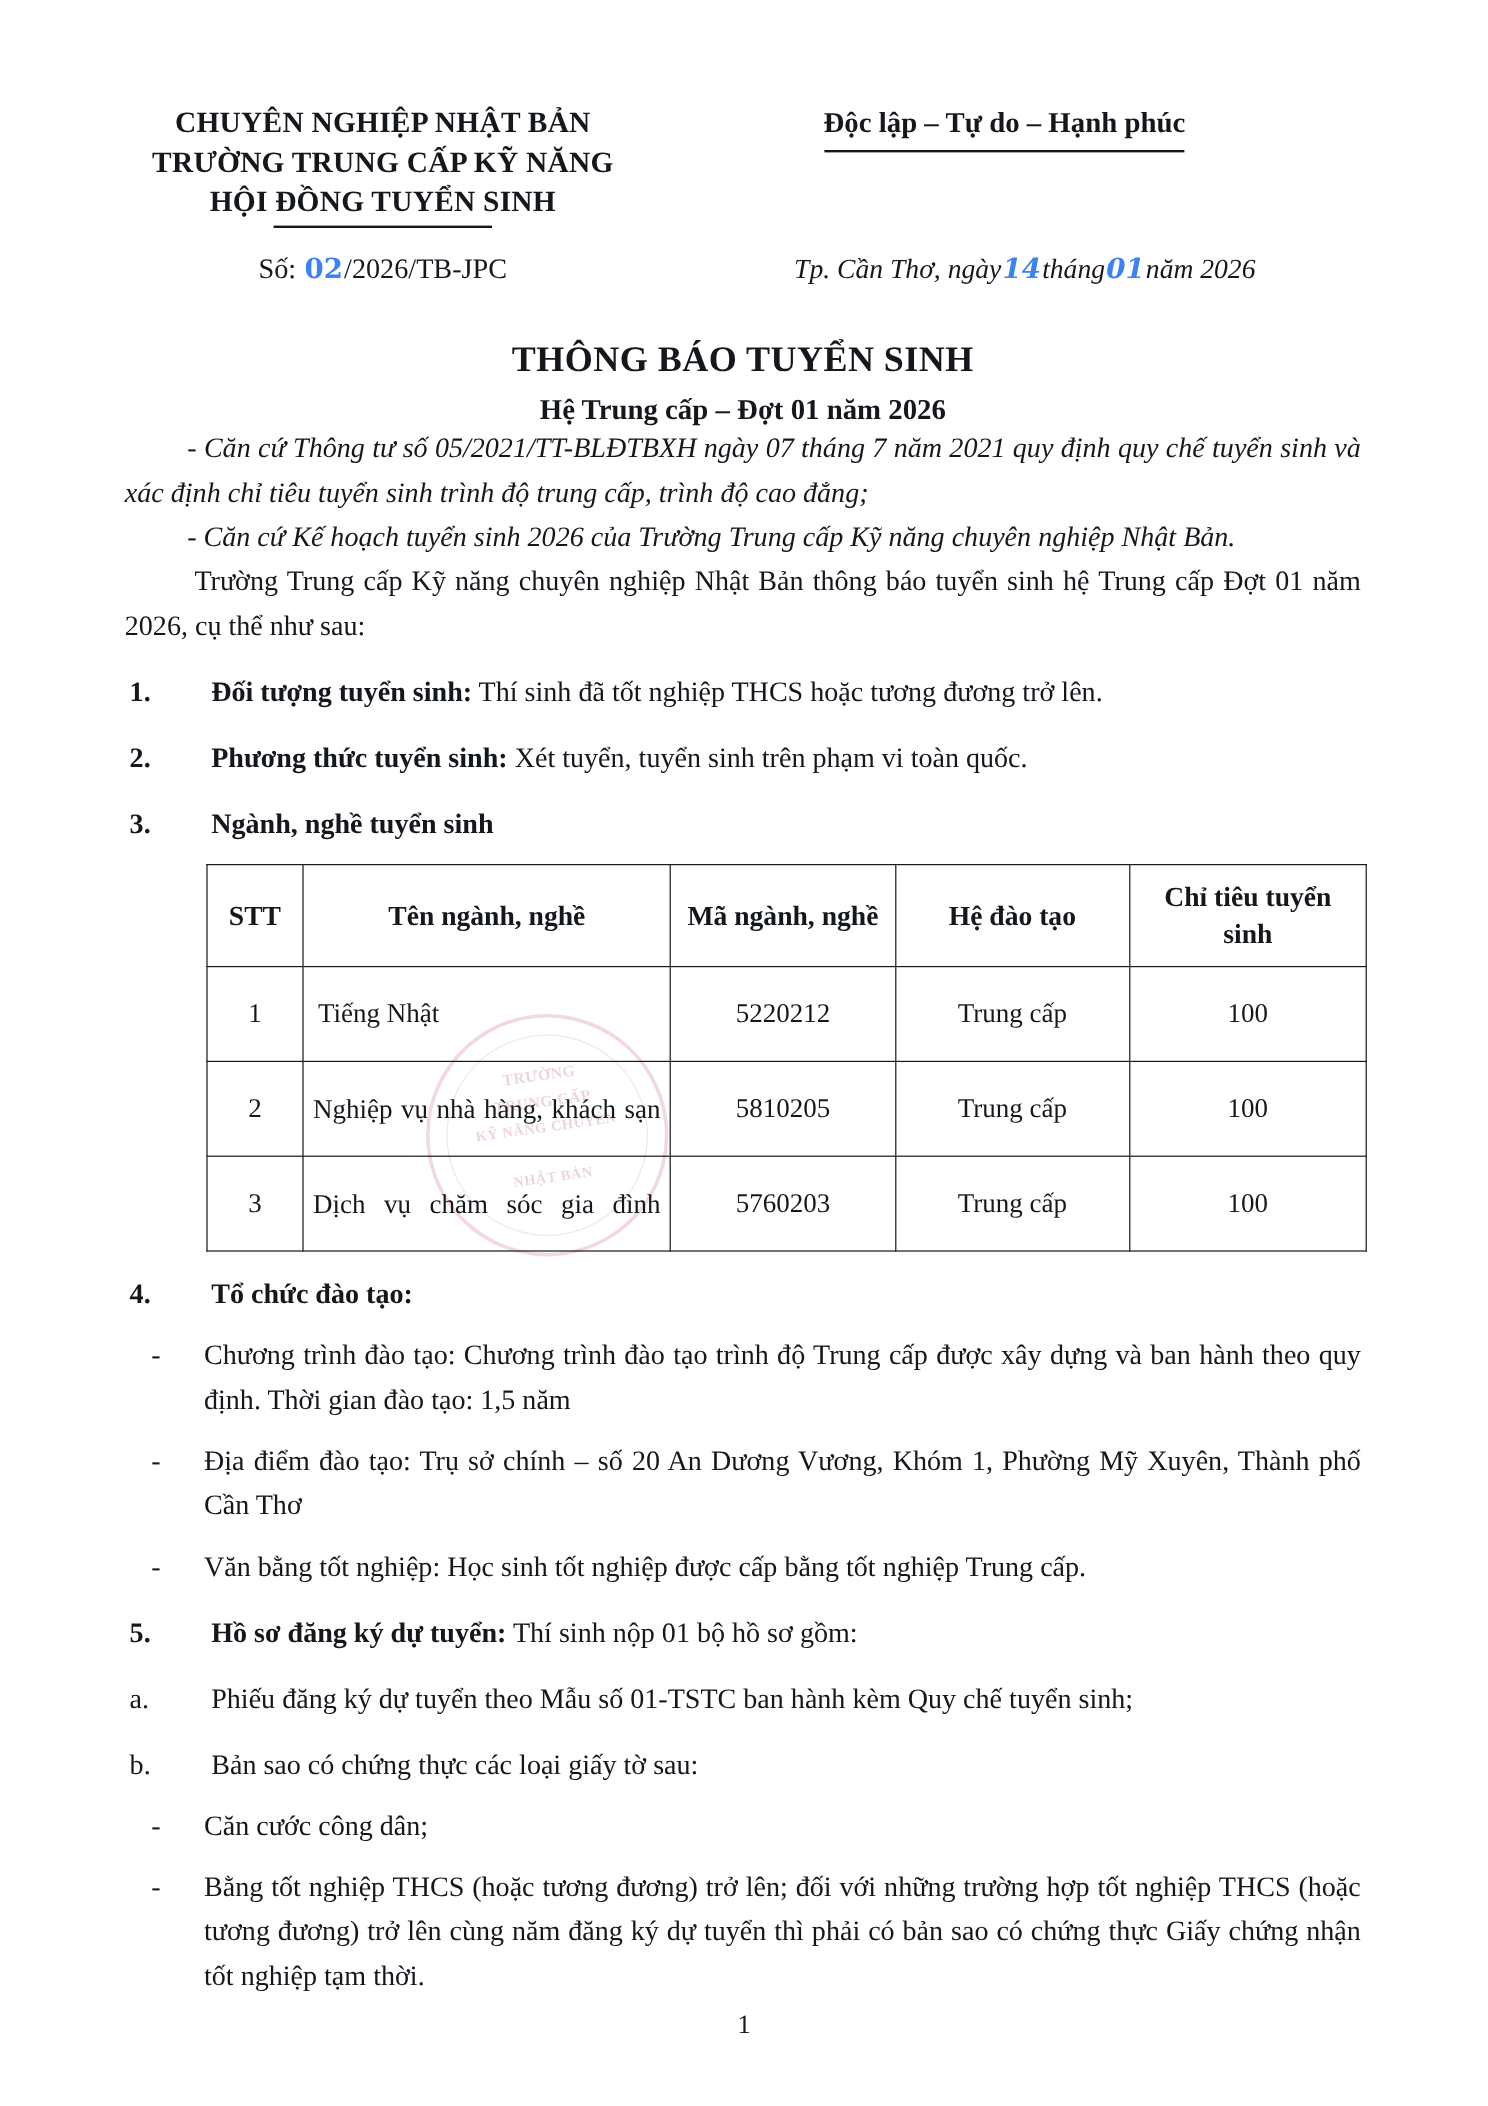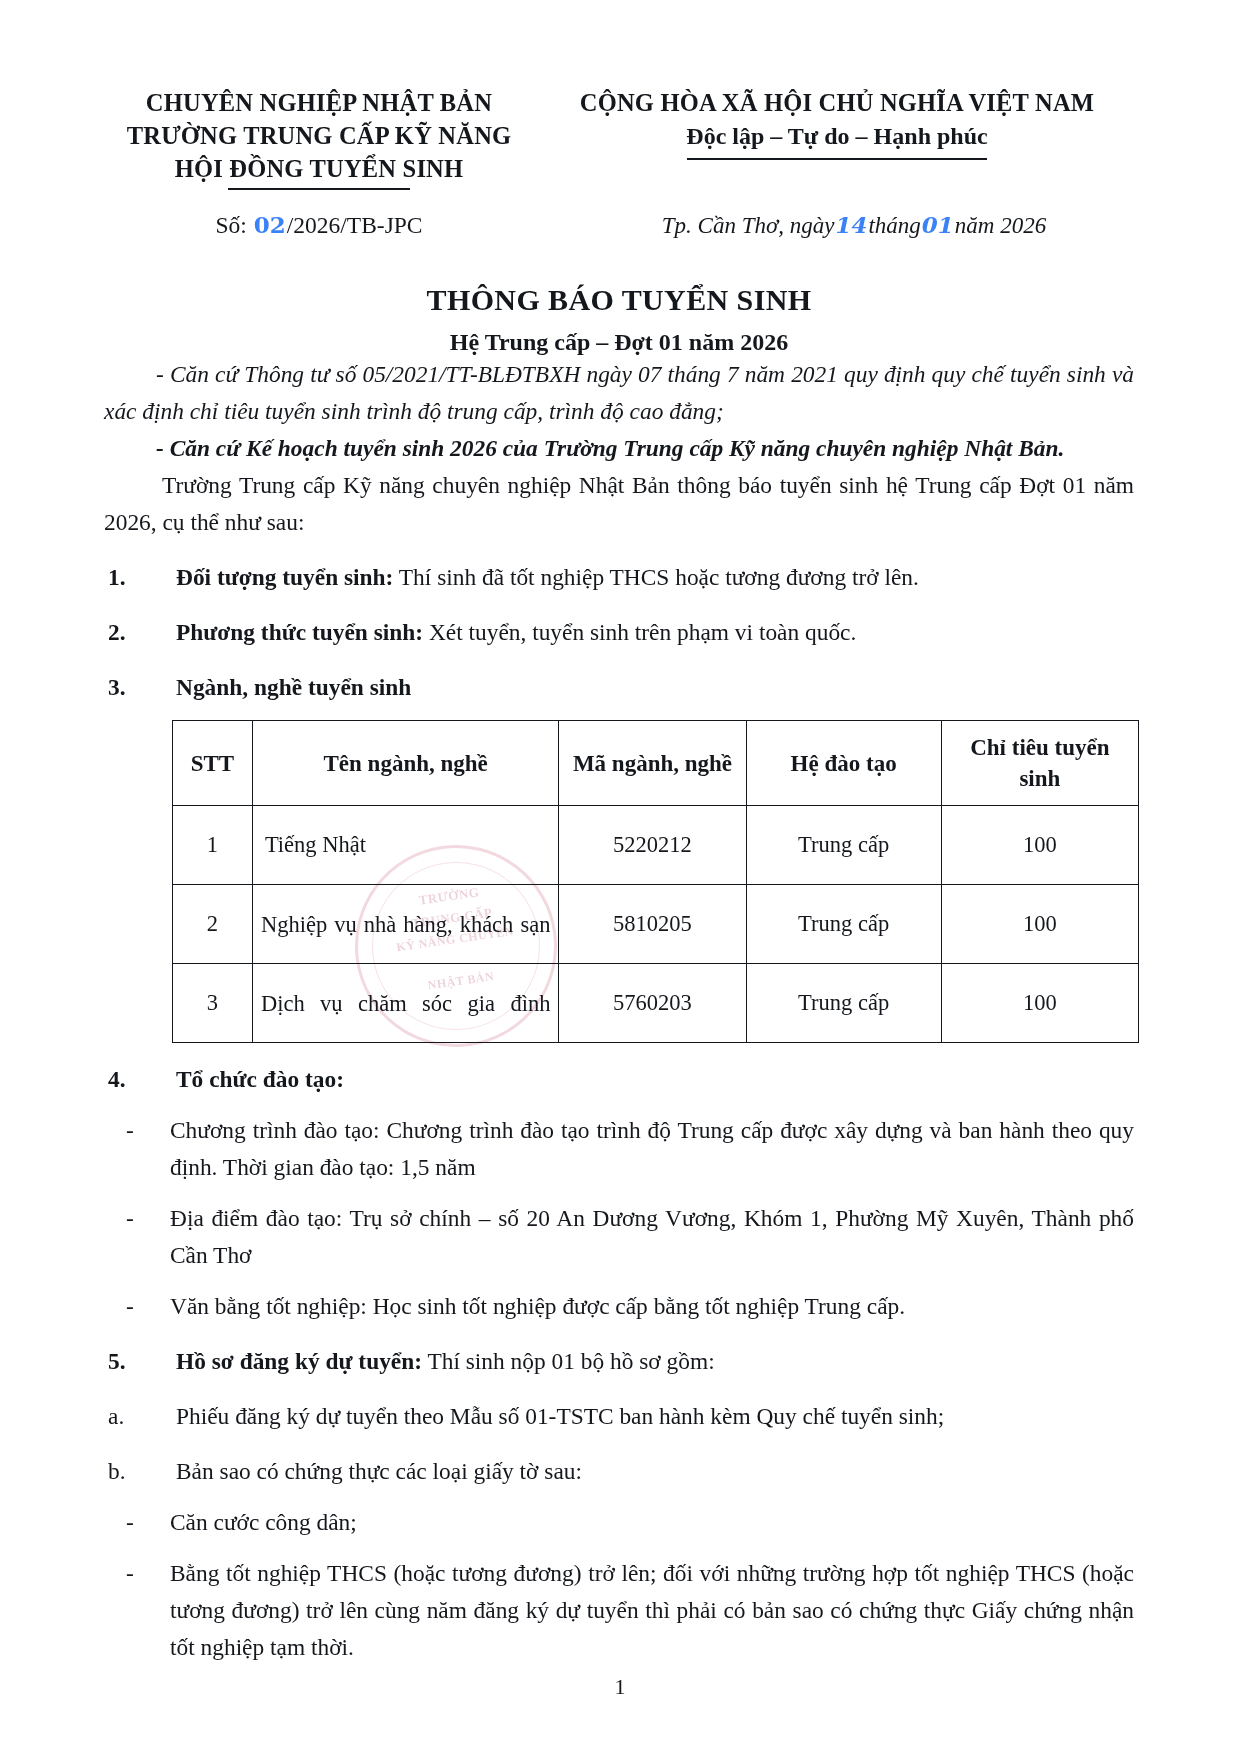--- a/index.html
+++ b/index.html
@@ -118,21 +118,21 @@
   p.body {
     font-size: 23.4px;
     line-height: 37px;
     margin: 0;
     text-align: justify;
   }
   p.italic {
     font-style: italic;
   }
   .sp-top-1 { margin-top: 26px; }
-  .sp-top-2 { margin-top: 8px; font-weight: bold; }
+  .sp-top-2 { margin-top: 8px; }
   .sp-top-3 { margin-top: 26px; }
   .indent { text-indent: 58px; }
   .dash-indent { text-indent: 52px; }
 
   
   .num-row {
     display: flex;
     font-size: 23.4px;
     line-height: 37px;
     margin-top: 18px;
@@ -243,21 +243,20 @@
   <div class="content">
 
     <div class="doc-header">
       <div class="hdr-left">
         <div class="hdr-line">CHUYÊN NGHIỆP NHẬT BẢN</div>
         <div class="hdr-line">TRƯỜNG TRUNG CẤP KỸ NĂNG</div>
         <div class="hdr-line">HỘI ĐỒNG TUYỂN SINH</div>
         <div class="rule-short"></div>
       </div>
       <div class="hdr-right">
-        <div class="hdr-line">CỘNG HÒA XÃ HỘI CHỦ NGHĨA VIỆT NAM</div>
         <div class="hdr-sub">Độc lập – Tự do – Hạnh phúc</div>
         <div class="rule-mid"></div>
       </div>
     </div>
 
     <div class="meta-row">
       <div class="meta-left"><span>Số:</span> <span class="hand">02</span><span>/2026/TB-JPC</span></div>
       <div class="meta-right"><span>Tp. Cần Thơ, ngày</span><span class="hand">14</span><span>tháng</span><span class="hand">01</span><span>năm 2026</span></div>
     </div>
 

